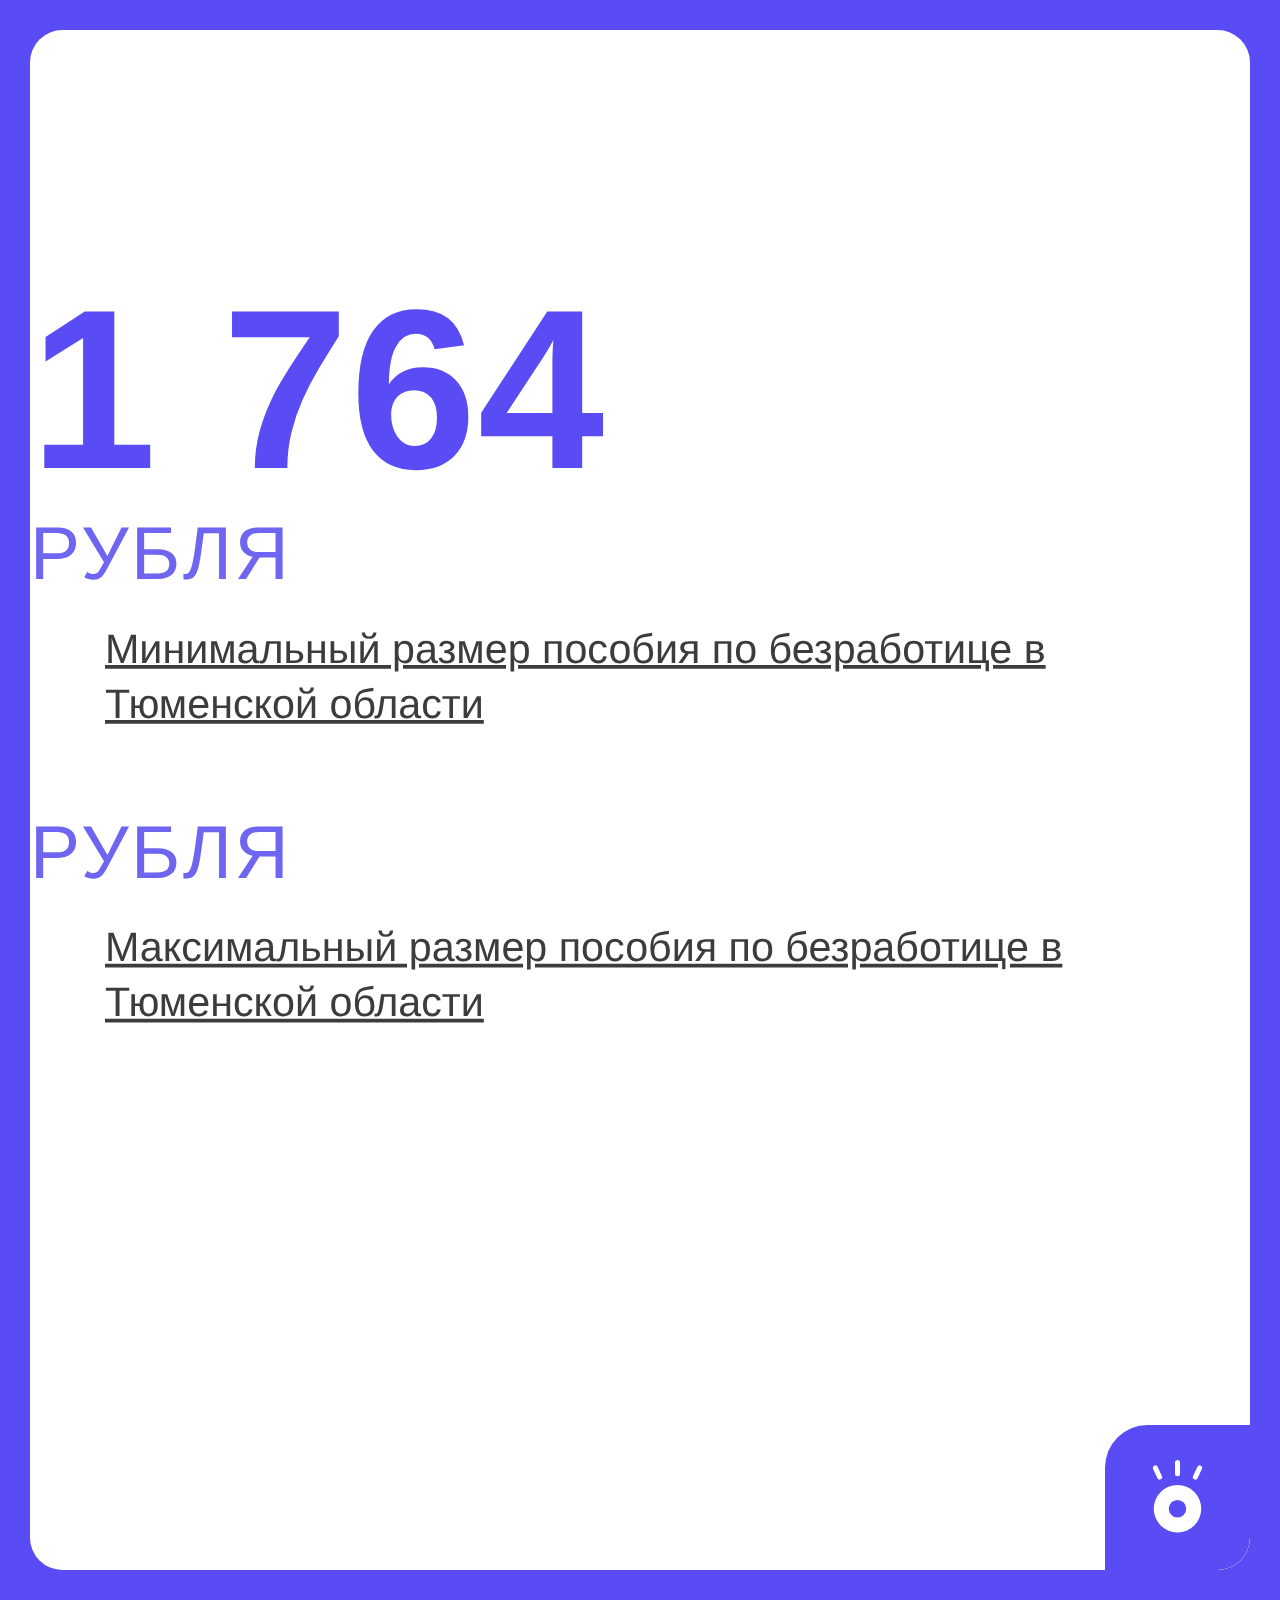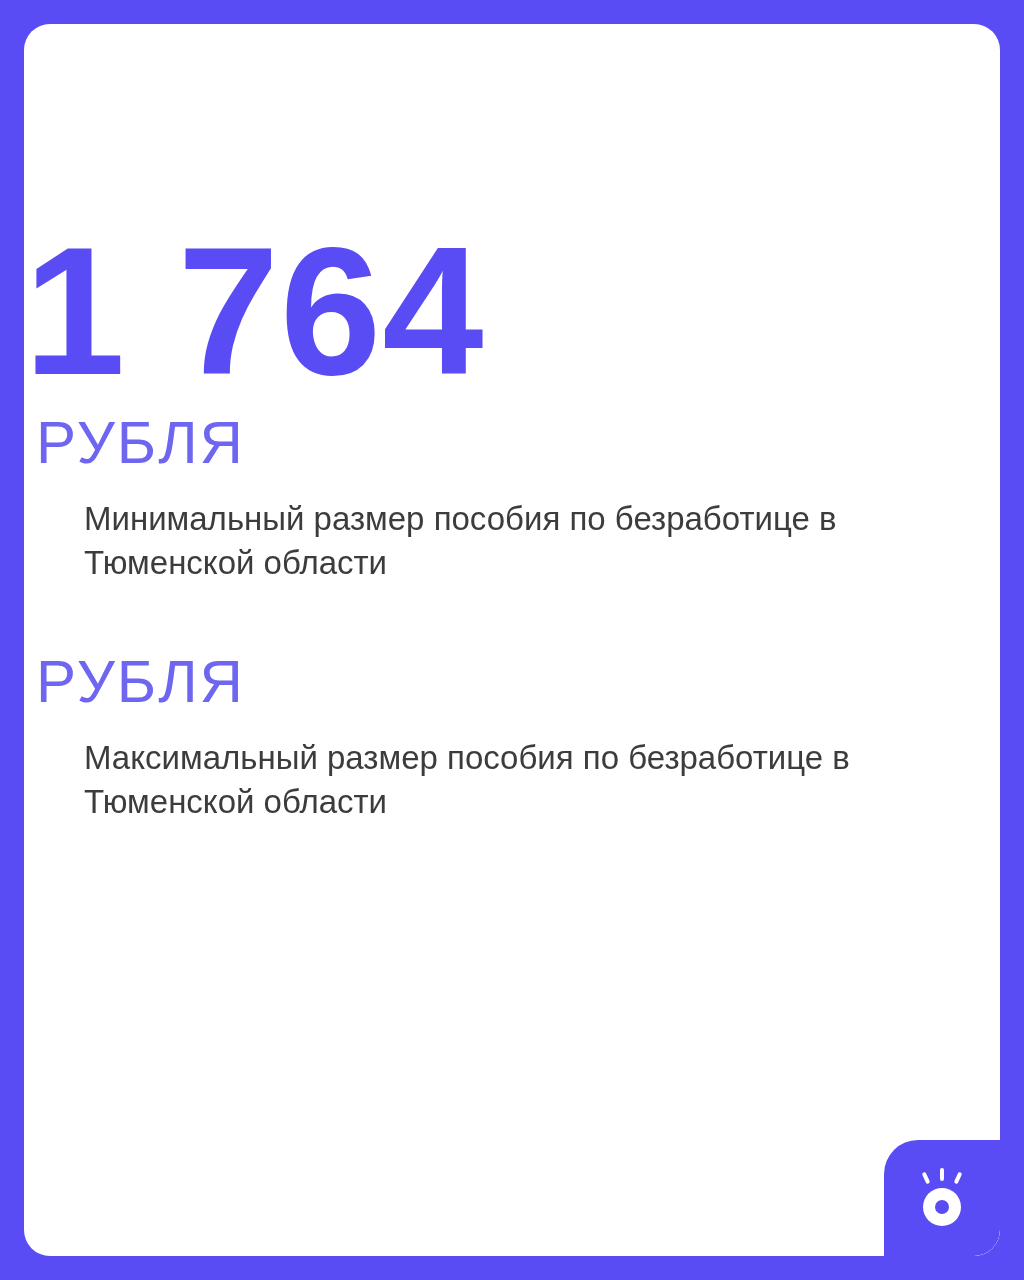--- a/index.html
+++ b/index.html
@@ -46,28 +46,28 @@
     color: #5A4CF5;
     letter-spacing: 1px;
     white-space: nowrap;
   }
   .stat-unit {
     font-size: 60px;
     line-height: 1.15;
     color: #6E66F0;
     letter-spacing: 2px;
     margin-top: 6px;
-    margin-left: 12px;
   }
   .stat-caption {
     font-size: 33px;
     line-height: 1.33;
     color: #3C3C3C;
     margin-top: 20px;
     padding: 0 60px;
+    text-decoration: underline;
   }
   .logo-badge {
     position: absolute;
     right: 0;
     bottom: 0;
     width: 116px;
     height: 116px;
     background: #5A4CF5;
     border-top-left-radius: 34px;
     border-bottom-right-radius: 26px;

